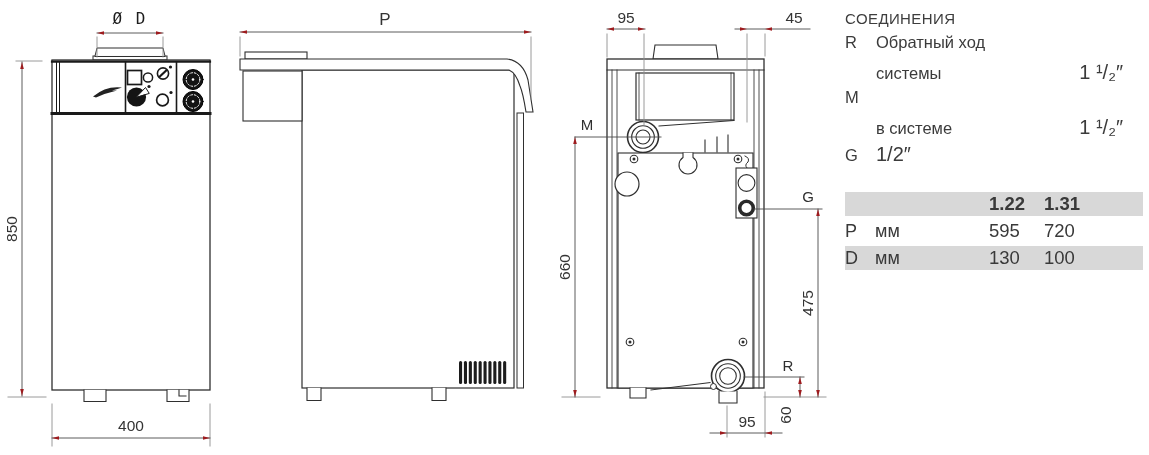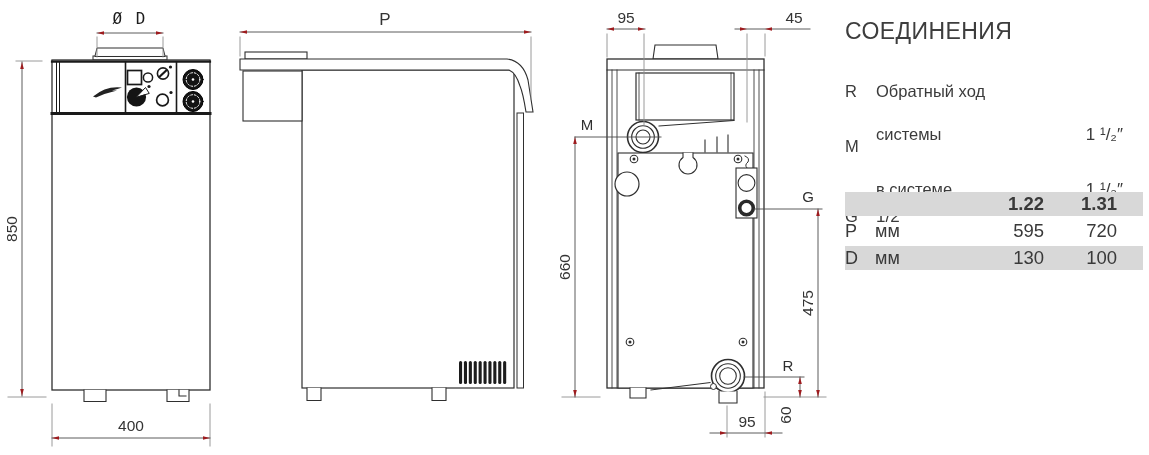--- a/index.html
+++ b/index.html
@@ -2,30 +2,30 @@
 <html><head>
 <meta charset="utf-8">
 <style>
   html,body{margin:0;padding:0;background:#ffffff;}
   #canvas{position:relative;width:1149px;height:455px;background:#ffffff;overflow:hidden;
           font-family:"Liberation Sans","DejaVu Sans",sans-serif;color:#3a3a3a;padding-left:16px;}
   #drawing{position:absolute;left:0;top:0;}
 
   
   #connections{position:absolute;left:845px;top:6px;width:278px;}
-  .conn-title{font-size:23px;color:#3d3d3d;letter-spacing:.4px;margin:12px 0 6px 0;font-weight:400;}
+  .conn-title{font-size:15px;color:#3d3d3d;letter-spacing:.4px;margin:4px 0 6px 0;font-weight:400;}
   .conn-line{display:grid;grid-template-columns:31px 1fr auto;align-items:baseline;
              height:27.5px;font-size:16.5px;color:#3b3b3b;}
   .conn-key{font-size:16.5px;}
-  .conn-size{font-size:17px;white-space:nowrap;margin-top:46px;}
+  .conn-size{font-size:20px;white-space:nowrap;}
 
   
   #spec-table{position:absolute;left:845px;top:192px;width:298px;font-size:18px;color:#393939;}
   .trow{display:grid;grid-template-columns:30px 42px 1fr 55px 73px;align-items:center;padding-right:26px;box-sizing:border-box;}
-  .trow .v{text-align:right;font-size:18.5px;}
+  .trow .v{text-align:left;font-size:18.5px;}
   .thead{height:24px;font-weight:700;font-size:19px;}
   .tband{background:#d8d8d8;}
   .trow.r1{height:30px;}
   .trow.r2{height:24px;}
 
   svg text{font-family:"Liberation Sans","DejaVu Sans",sans-serif;}
   .dimtxt{font-size:15.5px;fill:#343434;}
   .biglabel{font-size:15px;fill:#2f2f2f;}
   .monolabel{font-family:"DejaVu Sans Mono",monospace;font-size:16px;fill:#1d1d1d;letter-spacing:2px;}
 </style>

